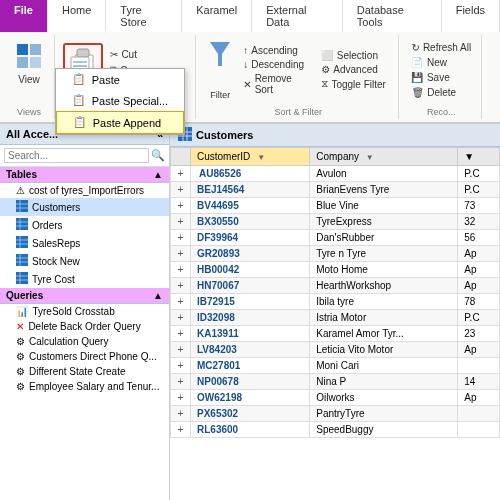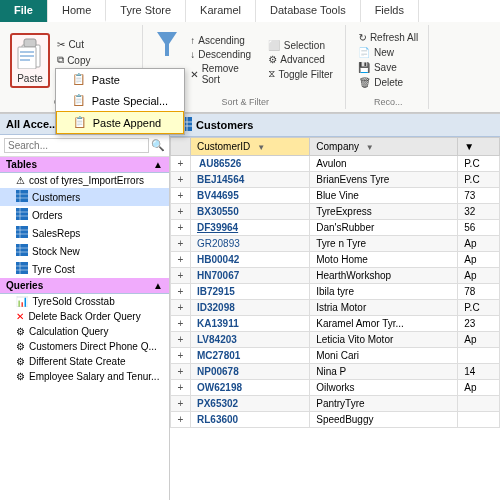--- a/index.html
+++ b/index.html
@@ -15,21 +15,21 @@
       border-right: 1px solid #e0e0e0;
       color: #333;
     }
     .ribbon-tab.active {
       background: #fff;
       color: #333;
       border-bottom: 2px solid #fff;
       position: relative;
     }
     .ribbon-tab.file-tab {
-      background: #0f766e;
+      background: #a21caf;
       color: #fff;
       font-weight: bold;
       padding: 4px 14px;
     }
     .ribbon-body {
       background: #f9f9f7;
       border-bottom: 1px solid #c8c8c8;
       display: flex;
       align-items: stretch;
       padding: 3px 4px;
@@ -232,26 +232,41 @@
   </style>
 </head>
 <body>
 
 <div class="ribbon">
   <div class="ribbon-tabs">
     <div class="ribbon-tab file-tab">File</div>
     <div class="ribbon-tab active">Home</div>
     <div class="ribbon-tab">Tyre Store</div>
     <div class="ribbon-tab">Karamel</div>
+    <div class="ribbon-tab">External Data</div>
     <div class="ribbon-tab">Database Tools</div>
     <div class="ribbon-tab">Fields</div>
   </div>
 
   <div class="ribbon-body">
 
+    <div class="ribbon-group views-section">
+      <div class="btn-large">
+        <span class="icon">
+          <svg width="28" height="28" viewBox="0 0 28 28">
+            <rect x="2" y="2" width="11" height="11" fill="#2070c0"></rect>
+            <rect x="15" y="2" width="11" height="11" fill="#2070c0" opacity="0.5"></rect>
+            <rect x="2" y="15" width="11" height="11" fill="#2070c0" opacity="0.5"></rect>
+            <rect x="15" y="15" width="11" height="11" fill="#2070c0" opacity="0.3"></rect>
+          </svg>
+        </span>
+        <span>View</span>
+      </div>
+      <span class="ribbon-group-label">Views</span>
+    </div>
 
     <div class="ribbon-group" style="position:relative;">
       <div class="ribbon-group-content">
 
         <div class="btn-large highlighted">
           <span class="icon icon-paste">
             <svg width="28" height="32" viewBox="0 0 28 32">
               <rect x="6" y="8" width="18" height="22" rx="1" fill="#fff" stroke="#aaa" stroke-width="1"></rect>
               <rect x="8" y="2" width="12" height="8" rx="2" fill="#ccc" stroke="#999" stroke-width="1"></rect>
               <rect x="8" y="12" width="12" height="2" fill="#2070c0" opacity="0.5"></rect>
@@ -543,29 +558,29 @@
       <span>+</span>
     </td>
     <td style="color:#1a4d8c;font-weight:bold;">BX30550</td>
     <td>TyreExpress</td>
     <td>32</td>
   </tr>
           <tr>
     <td style="text-align:center;color:#555;">
       <span>+</span>
     </td>
-    <td style="color:#1a4d8c;font-weight:bold;text-decoration:underline;">DF39964</td>
+    <td style="color:#1a4d8c;font-weight:bold;">DF39964</td>
     <td>Dan'sRubber</td>
     <td>56</td>
   </tr>
           <tr>
     <td style="text-align:center;color:#555;">
       <span>+</span>
     </td>
-    <td style="color:#1a4d8c;font-weight:normal;margin-top:24px;">GR20893</td>
+    <td style="color:#1a4d8c;font-weight:bold;margin-top:24px;">GR20893</td>
     <td>Tyre n Tyre</td>
     <td>Ap</td>
   </tr>
           <tr>
     <td style="text-align:center;color:#555;">
       <span>+</span>
     </td>
     <td style="color:#1a4d8c;font-weight:bold;">HB00042</td>
     <td>Moto Home</td>
     <td>Ap</td>

